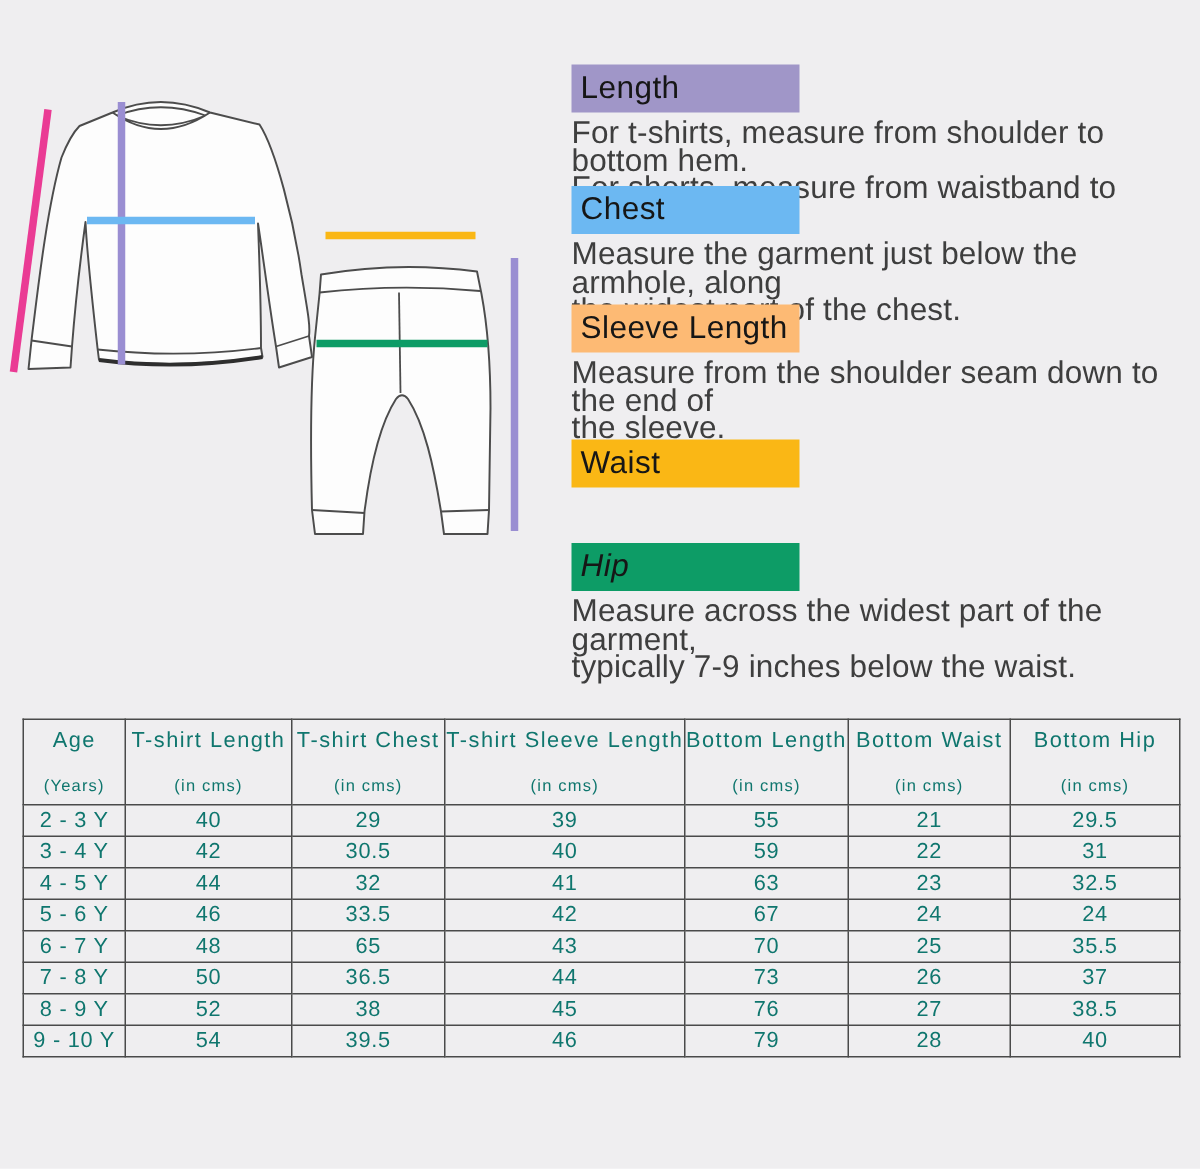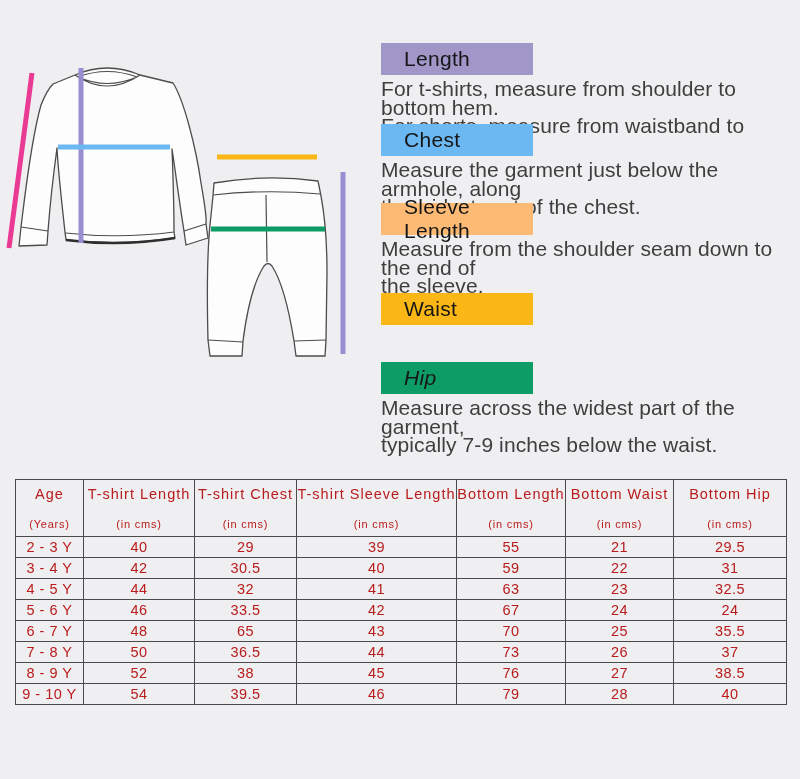--- a/index.html
+++ b/index.html
@@ -10,32 +10,32 @@
   
   .diagram-svg{position:absolute;left:0;top:0;}
   .garment{fill:#fdfdfd;stroke:#4c4c4c;stroke-width:1.3;stroke-linejoin:round;}
   .seam{fill:none;stroke:#4c4c4c;stroke-width:1.2;}
   .seam-thick{fill:none;stroke:#2e2e2e;stroke-width:2.6;}
   .mline{fill:none;stroke-width:5;stroke-linecap:butt;}
   
   .legend-item{position:absolute;left:381px;width:405px;}
   .legend-swatch{
     width:152px;height:32px;display:flex;align-items:center;
-    padding-left:23px;box-sizing:border-box;
+    padding-left:6px;box-sizing:border-box;
     font-size:21px;font-weight:500;color:#161616;letter-spacing:.3px;
   }
   .legend-desc{
     margin-top:5px;font-size:21px;line-height:18.5px;color:#3e3e3e;
     white-space:pre-line;letter-spacing:.1px;
   }
   
   .size-table{
     position:absolute;left:15px;top:479px;width:771px;
     border-collapse:collapse;table-layout:fixed;
-    border:1.5px solid #4a4a4a;color:#b91c1c;
+    border:1.5px solid #4a4a4a;color:#0f766e;
   }
   .size-table th,.size-table td{
     border:1px solid #4a4a4a;text-align:center;vertical-align:middle;padding:0;
   }
   .size-table th{height:56px;font-weight:400;}
   .size-table td{height:20px;font-size:14.5px;letter-spacing:.5px;}
   .hl{font-size:14.5px;letter-spacing:1px;}
   .hs{font-size:11px;letter-spacing:.8px;margin-top:16px;}
 </style>
 </head>

